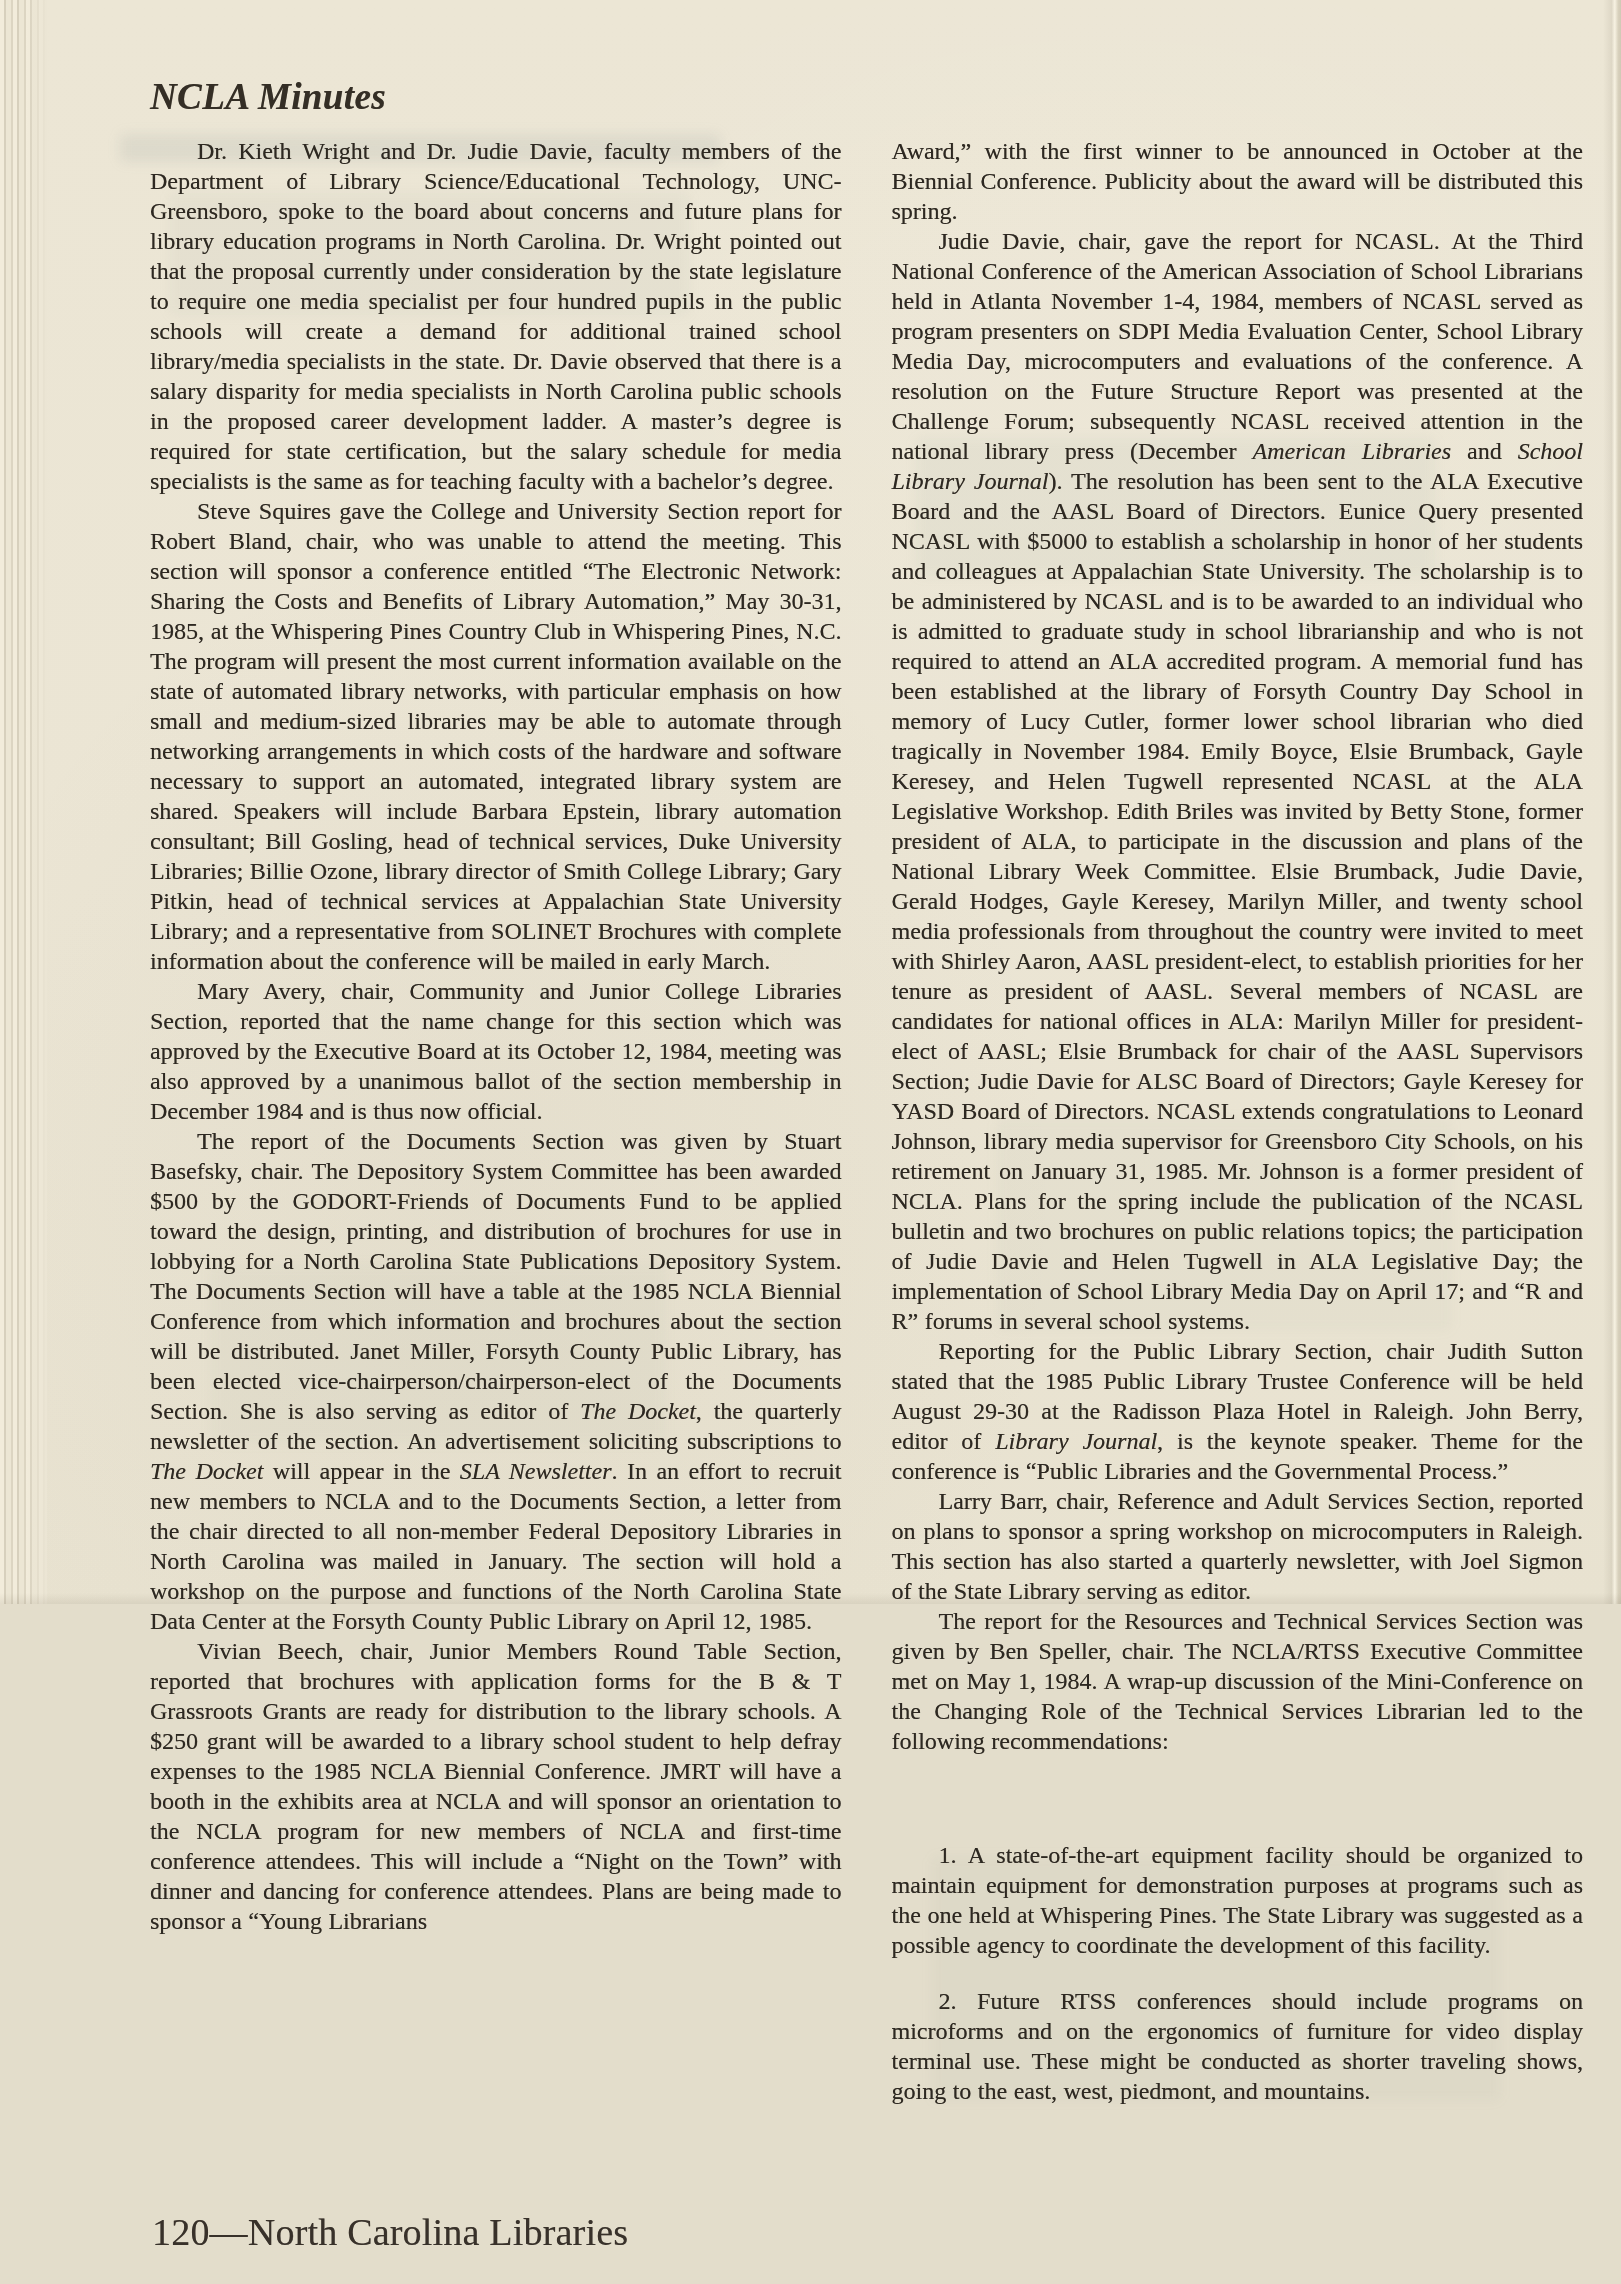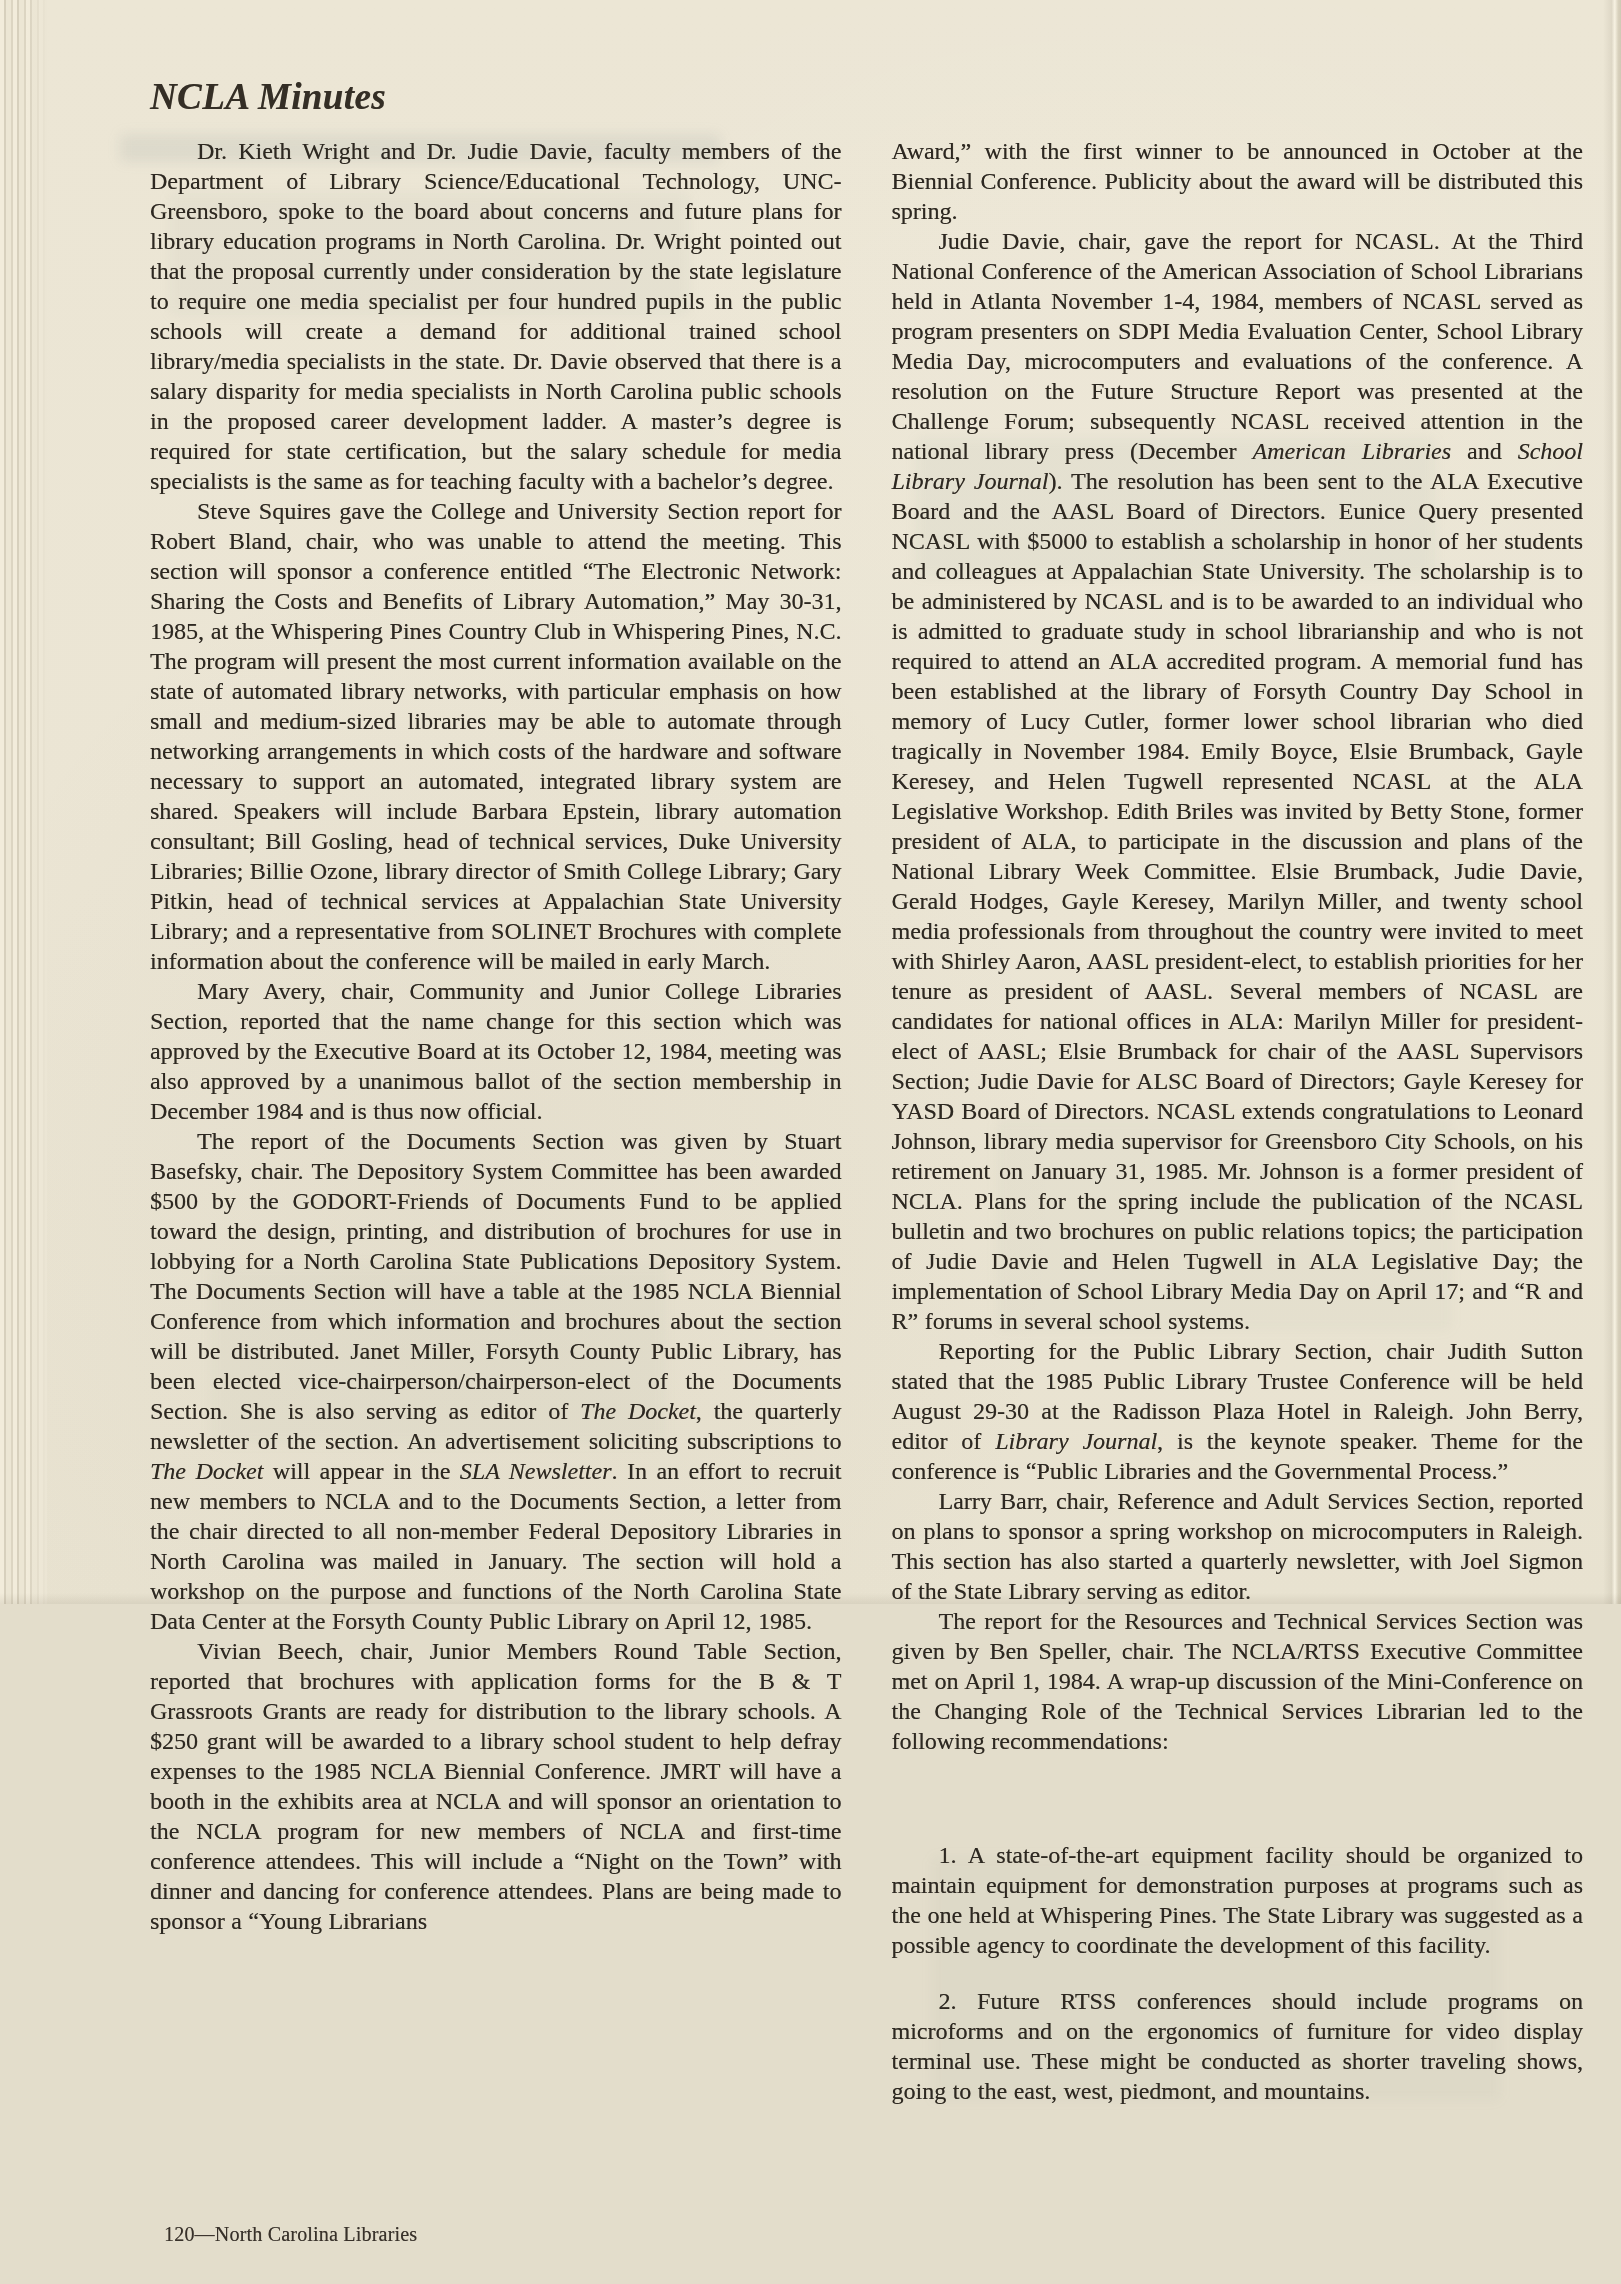--- a/index.html
+++ b/index.html
@@ -64,22 +64,22 @@
     margin: 0;
     font-size: 24px; line-height: 30px;
     text-align: justify;
     color: var(--ink, #2d2821);
     word-spacing: 0.5px;
     text-shadow: 0.2px 0.3px 0.4px rgba(45,40,33,0.55);
   }
   .para.indent { text-indent: 47px; }
   .para em { font-style: italic; }
   .footer {
-    position: absolute; left: 152px; top: 2210px; margin: 12px;
-    font-size: 20px; line-height: 1.2;
+    position: absolute; left: 152px; top: 2210px; margin: 0;
+    font-size: 38px; line-height: 1.2;
     color: #38312a;
     letter-spacing: 0.2px;
     text-shadow: 0.2px 0.3px 0.4px rgba(45,40,33,0.5);
   }
 </style>
 </head>
 <body>
 
 <div class="page">
   <div class="edge-left"></div>
@@ -101,21 +101,21 @@
         <p class="para indent"><span>Steve Squires gave the College and University Section report for Robert Bland, chair, who was unable to attend the meeting. This section will sponsor a conference entitled “The Electronic Network: Sharing the Costs and Benefits of Library Automation,” May 30-31, 1985, at the Whispering Pines Country Club in Whispering Pines, N.C. The program will present the most current information available on the state of automated library networks, with particular emphasis on how small and medium-sized libraries may be able to automate through networking arrangements in which costs of the hardware and software necessary to support an automated, integrated library system are shared. Speakers will include Barbara Epstein, library automation consultant; Bill Gosling, head of technical services, Duke University Libraries; Billie Ozone, library director of Smith College Library; Gary Pitkin, head of technical services at Appalachian State University Library; and a representative from SOLINET Brochures with complete information about the conference will be mailed in early March.</span></p>
         <p class="para indent"><span>Mary Avery, chair, Community and Junior College Libraries Section, reported that the name change for this section which was approved by the Executive Board at its October 12, 1984, meeting was also approved by a unanimous ballot of the section membership in December 1984 and is thus now official.</span></p>
         <p class="para indent"><span>The report of the Documents Section was given by Stuart Basefsky, chair. The Depository System Committee has been awarded $500 by the GODORT-Friends of Documents Fund to be applied toward the design, printing, and distribution of brochures for use in lobbying for a North Carolina State Publications Depository System. The Documents Section will have a table at the 1985 NCLA Biennial Conference from which information and brochures about the section will be distributed. Janet Miller, Forsyth County Public Library, has been elected vice-chairperson/chairperson-elect of the Documents Section. She is also serving as editor of </span><em>The Docket</em><span>, the quarterly newsletter of the section. An advertisement soliciting subscriptions to </span><em>The Docket</em><span> will appear in the </span><em>SLA Newsletter</em><span>. In an effort to recruit new members to NCLA and to the Documents Section, a letter from the chair directed to all non-member Federal Depository Libraries in North Carolina was mailed in January. The section will hold a workshop on the purpose and functions of the North Carolina State Data Center at the Forsyth County Public Library on April 12, 1985.</span></p>
         <p class="para indent"><span>Vivian Beech, chair, Junior Members Round Table Section, reported that brochures with application forms for the B &amp; T Grassroots Grants are ready for distribution to the library schools. A $250 grant will be awarded to a library school student to help defray expenses to the 1985 NCLA Biennial Conference. JMRT will have a booth in the exhibits area at NCLA and will sponsor an orientation to the NCLA program for new members of NCLA and first-time conference attendees. This will include a “Night on the Town” with dinner and dancing for conference attendees. Plans are being made to sponsor a “Young Librarians</span></p>
       </div>
     <div class="col" id="col-right">
         <p class="para"><span>Award,” with the first winner to be announced in October at the Biennial Conference. Publicity about the award will be distributed this spring.</span></p>
         <p class="para indent"><span>Judie Davie, chair, gave the report for NCASL. At the Third National Conference of the American Association of School Librarians held in Atlanta November 1-4, 1984, members of NCASL served as program presenters on SDPI Media Evaluation Center, School Library Media Day, microcomputers and evaluations of the conference. A resolution on the Future Structure Report was presented at the Challenge Forum; subsequently NCASL received attention in the national library press (December </span><em>American Libraries</em><span> and </span><em>School Library Journal</em><span>). The resolution has been sent to the ALA Executive Board and the AASL Board of Directors. Eunice Query presented NCASL with $5000 to establish a scholarship in honor of her students and colleagues at Appalachian State University. The scholarship is to be administered by NCASL and is to be awarded to an individual who is admitted to graduate study in school librarianship and who is not required to attend an ALA accredited program. A memorial fund has been established at the library of Forsyth Country Day School in memory of Lucy Cutler, former lower school librarian who died tragically in November 1984. Emily Boyce, Elsie Brumback, Gayle Keresey, and Helen Tugwell represented NCASL at the ALA Legislative Workshop. Edith Briles was invited by Betty Stone, former president of ALA, to participate in the discussion and plans of the National Library Week Committee. Elsie Brumback, Judie Davie, Gerald Hodges, Gayle Keresey, Marilyn Miller, and twenty school media professionals from throughout the country were invited to meet with Shirley Aaron, AASL president-elect, to establish priorities for her tenure as president of AASL. Several members of NCASL are candidates for national offices in ALA: Marilyn Miller for president-elect of AASL; Elsie Brumback for chair of the AASL Supervisors Section; Judie Davie for ALSC Board of Directors; Gayle Keresey for YASD Board of Directors. NCASL extends congratulations to Leonard Johnson, library media supervisor for Greensboro City Schools, on his retirement on January 31, 1985. Mr. Johnson is a former president of NCLA. Plans for the spring include the publication of the NCASL bulletin and two brochures on public relations topics; the participation of Judie Davie and Helen Tugwell in ALA Legislative Day; the implementation of School Library Media Day on April 17; and “R and R” forums in several school systems.</span></p>
         <p class="para indent"><span>Reporting for the Public Library Section, chair Judith Sutton stated that the 1985 Public Library Trustee Conference will be held August 29-30 at the Radisson Plaza Hotel in Raleigh. John Berry, editor of </span><em>Library Journal</em><span>, is the keynote speaker. Theme for the conference is “Public Libraries and the Governmental Process.”</span></p>
         <p class="para indent"><span>Larry Barr, chair, Reference and Adult Services Section, reported on plans to sponsor a spring workshop on microcomputers in Raleigh. This section has also started a quarterly newsletter, with Joel Sigmon of the State Library serving as editor.</span></p>
-        <p class="para indent"><span>The report for the Resources and Technical Services Section was given by Ben Speller, chair. The NCLA/RTSS Executive Committee met on April 1, 1984. A wrap-up discussion of the Mini-Conference on the Changing Role of the Technical Services Librarian led to the following recommendations:</span></p>
+        <p class="para indent"><span>The report for the Resources and Technical Services Section was given by Ben Speller, chair. The NCLA/RTSS Executive Committee met on May 1, 1984. A wrap-up discussion of the Mini-Conference on the Changing Role of the Technical Services Librarian led to the following recommendations:</span></p>
         <p class="para indent" style="margin-top: 84px;"><span>1. A state-of-the-art equipment facility should be organized to maintain equipment for demonstration purposes at programs such as the one held at Whispering Pines. The State Library was suggested as a possible agency to coordinate the development of this facility.</span></p>
         <p class="para indent" style="margin-top: 26px;"><span>2. Future RTSS conferences should include programs on microforms and on the ergonomics of furniture for video display terminal use. These might be conducted as shorter traveling shows, going to the east, west, piedmont, and mountains.</span></p>
       </div>
   </div>
 
   <p class="footer">120—North Carolina Libraries</p>
 </div>
 
 
 </body></html>

